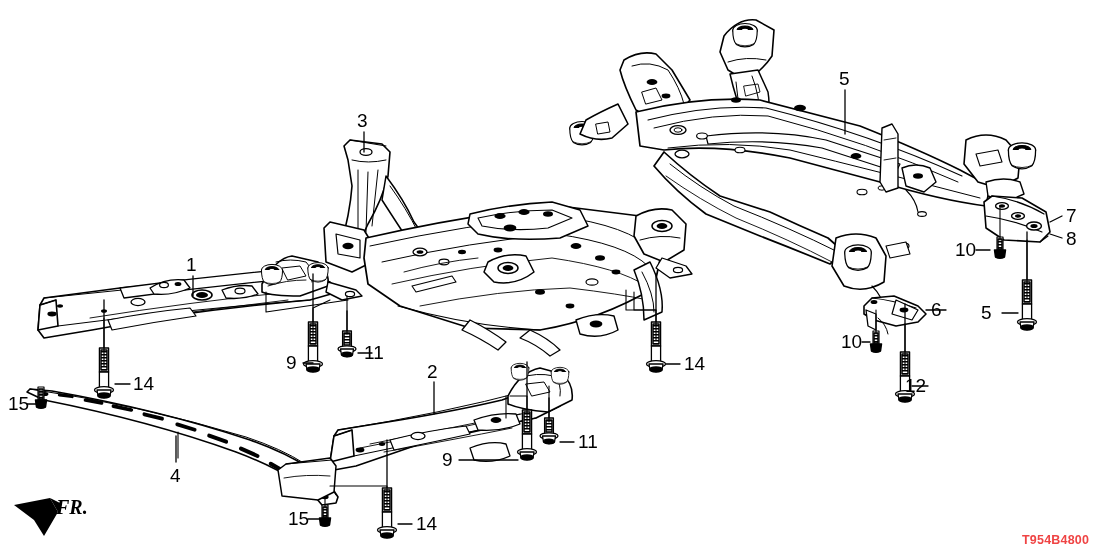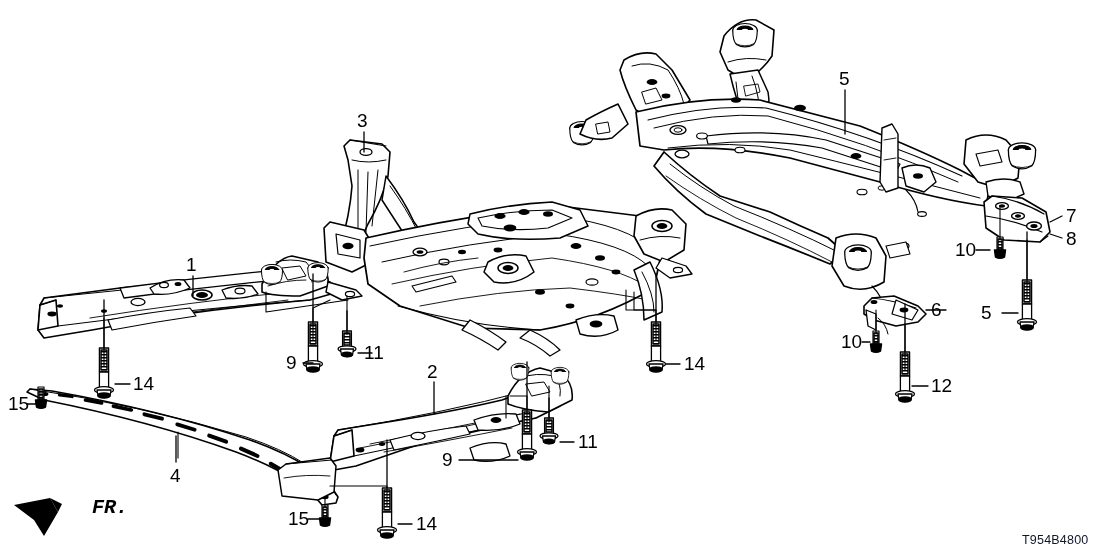--- a/index.html
+++ b/index.html
@@ -29,34 +29,33 @@
     font-size: 19px;
     color: #000000;
     line-height: 1;
     white-space: nowrap;
     user-select: none;
   }
   .partno {
     position: absolute;
     font-family: "Liberation Sans", sans-serif;
     font-size: 12.5px;
-    font-weight: normal;
+    font-weight: bold;
     letter-spacing: 0.2px;
-    color: #0f172a;
+    color: #ef4444;
     white-space: nowrap;
   }
   .fr-label {
     position: absolute;
-    font-family: Liberation Mono, monospace;
+    font-family: Liberation Serif, serif;
     font-size: 20px;
     font-weight: bold;
     font-style: italic;
     color: #000000;
     white-space: nowrap;
-    margin-left: 36px;
   }
 </style>
 </head>
 <body>
 
 <div id="sheet">
 
   <svg id="artwork" viewBox="0 0 1108 554">
     <defs>
       <pattern id="thread" width="6" height="3" patternUnits="userSpaceOnUse">
@@ -483,21 +482,21 @@
   <div class="callout" style="left:427px;top:362px;">2</div>
   <div class="callout" style="left:357px;top:111px;">3</div>
   <div class="callout" style="left:170px;top:466px;">4</div>
   <div class="callout" style="left:839px;top:69px;">5</div>
   <div class="callout" style="left:931px;top:300px;">6</div>
   <div class="callout" style="left:1066px;top:206px;">7</div>
   <div class="callout" style="left:1066px;top:229px;">8</div>
   <div class="callout" style="left:286px;top:353px;">9</div>
   <div class="callout" style="left:955px;top:240px;">10</div>
   <div class="callout" style="left:364px;top:343px;">11</div>
-  <div class="callout" style="left:931px;top:376px;">12</div>
+  <div class="callout" style="left:905px;top:376px;">12</div>
   <div class="callout" style="left:981px;top:303px;">5</div>
   <div class="callout" style="left:133px;top:374px;">14</div>
   <div class="callout" style="left:8px;top:394px;">15</div>
   <div class="callout" style="left:442px;top:450px;">9</div>
   <div class="callout" style="left:578px;top:432px;">11</div>
   <div class="callout" style="left:684px;top:354px;">14</div>
   <div class="callout" style="left:416px;top:514px;">14</div>
   <div class="callout" style="left:288px;top:509px;">15</div>
   <div class="callout" style="left:841px;top:332px;">10</div>
 

